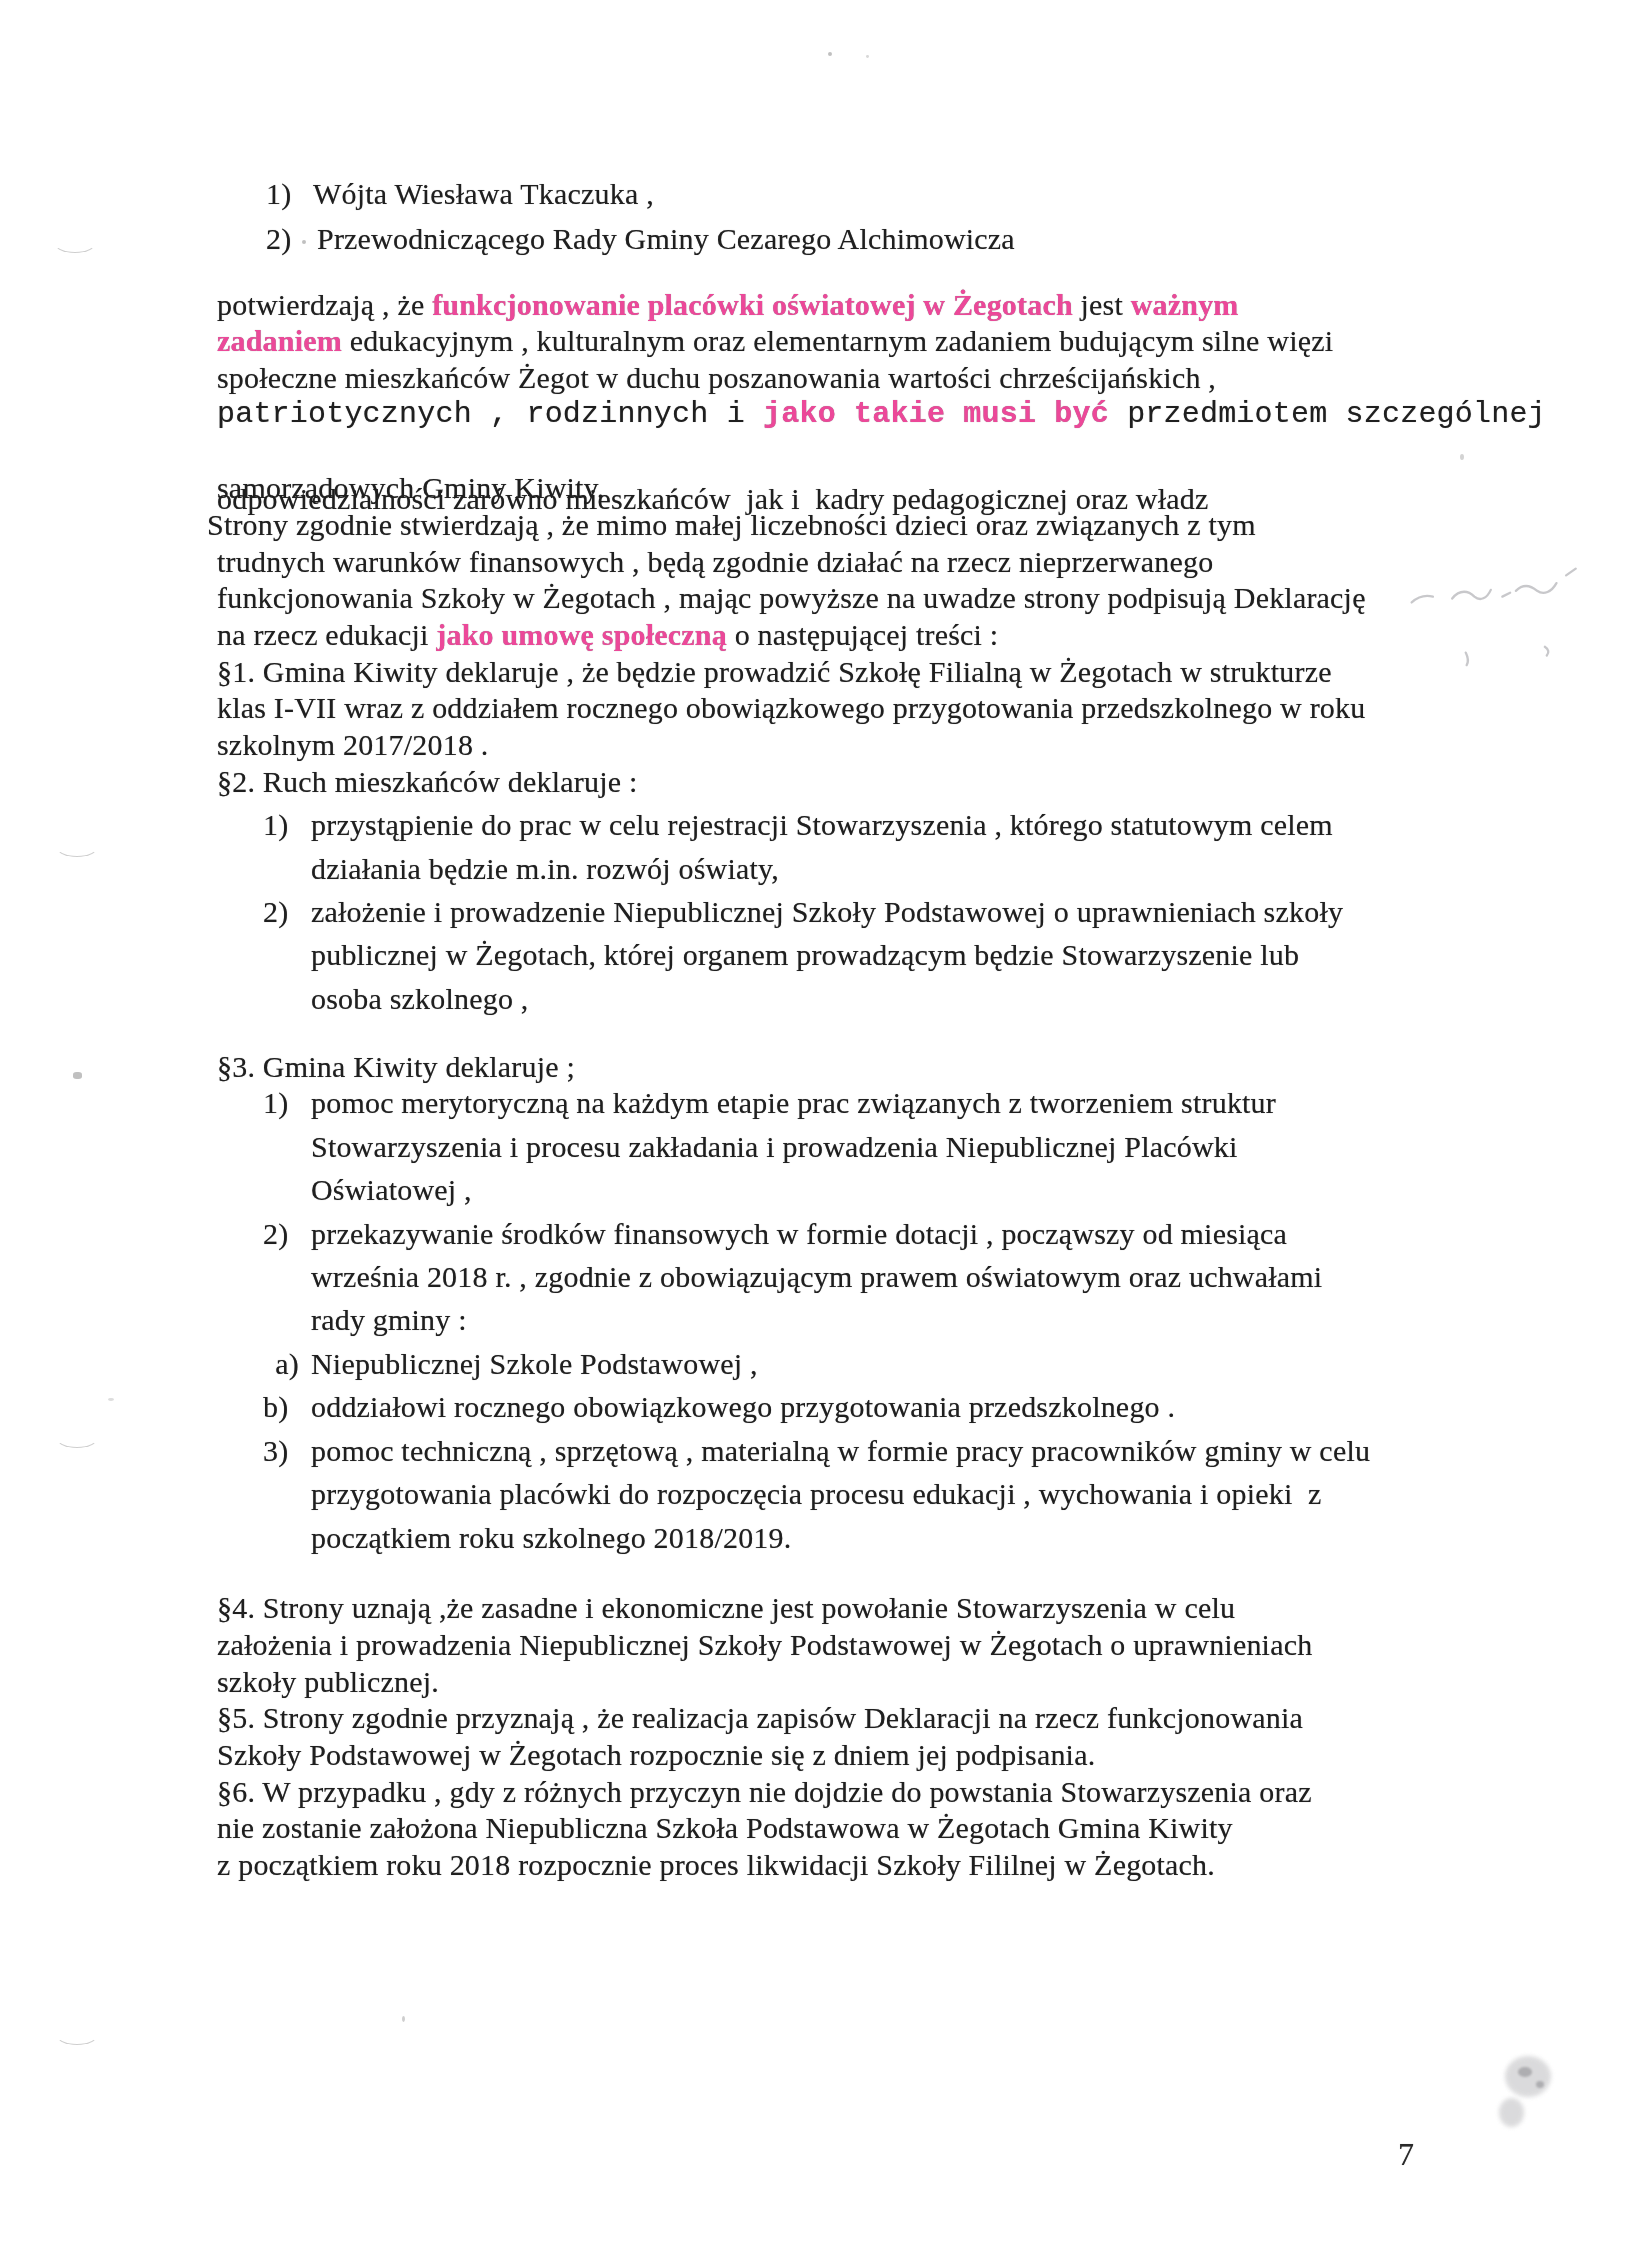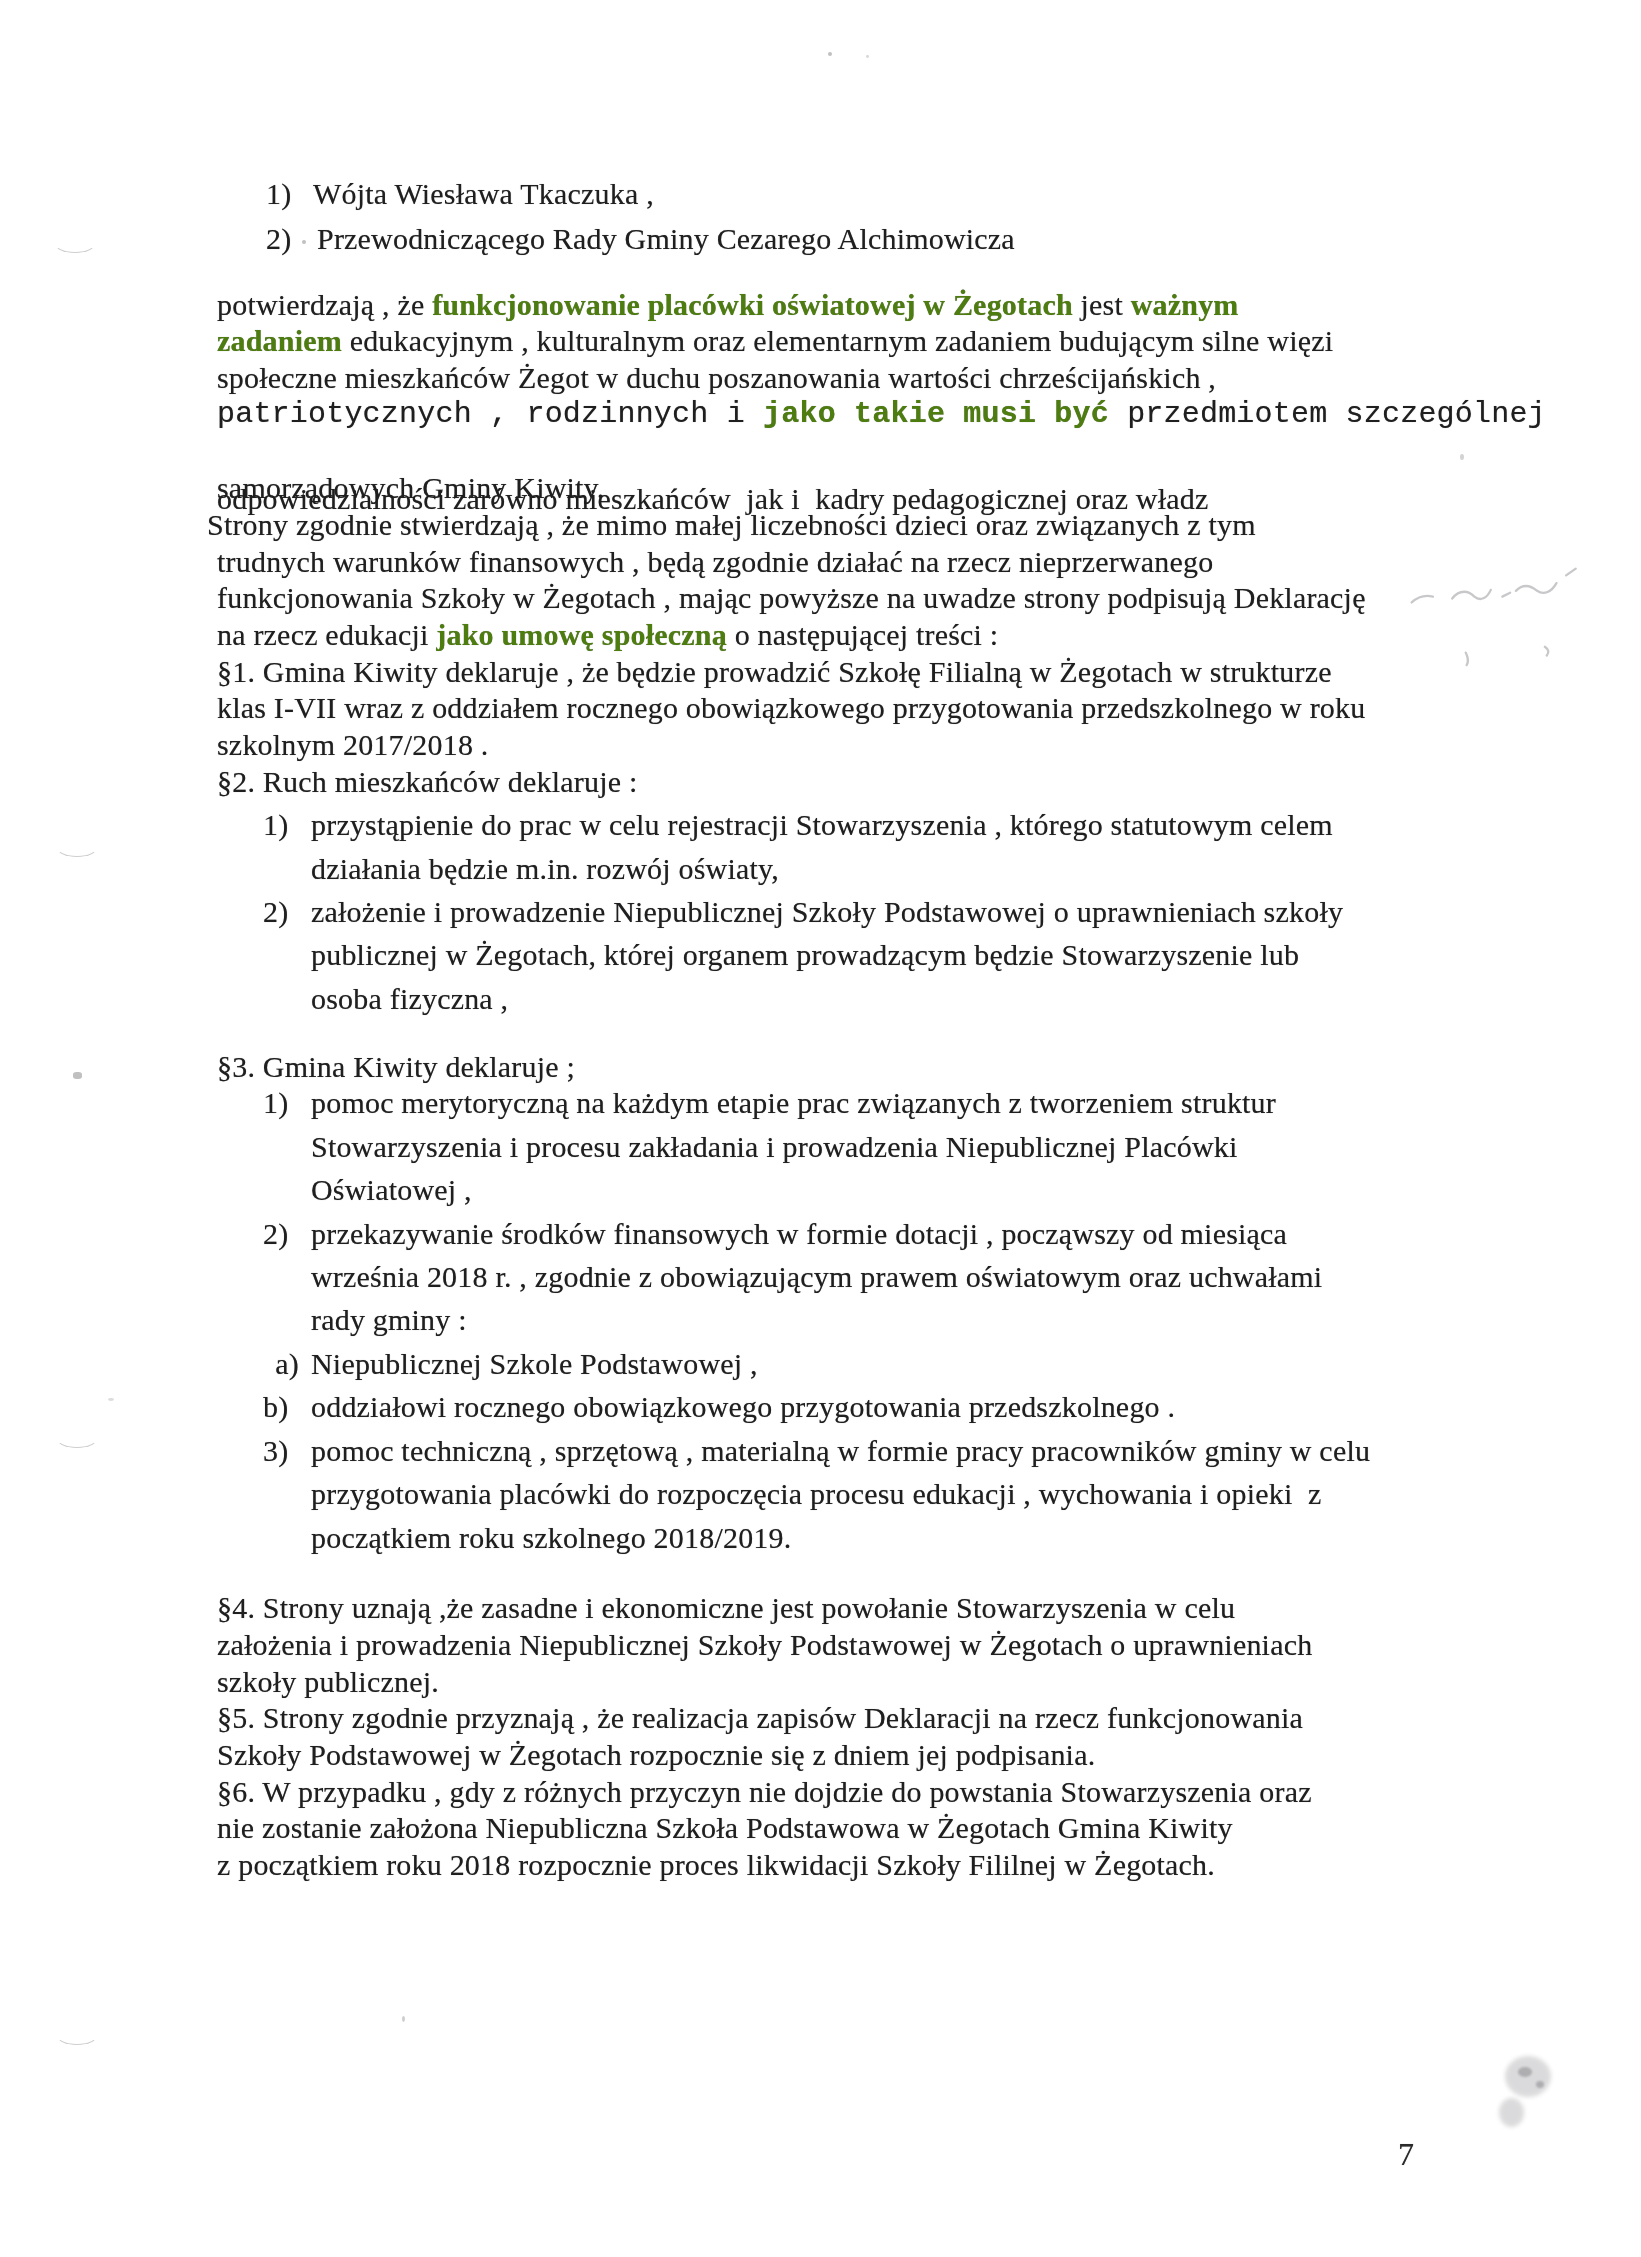--- a/index.html
+++ b/index.html
@@ -14,21 +14,21 @@
     color: #1f1f1f;
   }
   .line {
     position: absolute;
     white-space: pre;
     font-size: 30px;
     line-height: 1.1;
     letter-spacing: 0.2px;
     text-shadow: 0 0 0.7px rgba(20,20,20,0.55);
   }
-  .line .b { font-weight: 700; color: #4d7c0f; }
+  .line .b { font-weight: 700; color: #ec4899; }
   .line .marker { display: inline-block; }
   .sig-label {
     position: absolute;
     white-space: pre;
     font-size: 30px;
     letter-spacing: 0.2px;
     text-shadow: 0 0 0.7px rgba(20,20,20,0.55);
   }
   .page-number {
     position: absolute;
@@ -91,21 +91,21 @@
       <div class="line" style="left: 217px; top: 581px;"><span>funkcjonowania Szkoły w Żegotach , mając powyższe na uwadze strony podpisują Deklarację</span></div>
       <div class="line" style="left: 217px; top: 618px;"><span>na rzecz edukacji </span><span class="b">jako umowę społeczną</span><span> o następującej treści :</span></div>
       <div class="line" style="left: 217px; top: 655px;"><span>§1. Gmina Kiwity deklaruje , że będzie prowadzić Szkołę Filialną w Żegotach w strukturze</span></div>
       <div class="line" style="left: 217px; top: 691px;"><span>klas I-VII wraz z oddziałem rocznego obowiązkowego przygotowania przedszkolnego w roku</span></div>
       <div class="line" style="left: 217px; top: 728px;"><span>szkolnym 2017/2018 .</span></div>
       <div class="line" style="left: 217px; top: 765px;"><span>§2. Ruch mieszkańców deklaruje :</span></div>
       <div class="line" style="left: 263px; top: 808px;"><span class="marker" style="width: 48px;">1)</span><span>przystąpienie do prac w celu rejestracji Stowarzyszenia , którego statutowym celem</span></div>
       <div class="line" style="left: 311px; top: 852px;"><span>działania będzie m.in. rozwój oświaty,</span></div>
       <div class="line" style="left: 263px; top: 895px;"><span class="marker" style="width: 48px;">2)</span><span>założenie i prowadzenie Niepublicznej Szkoły Podstawowej o uprawnieniach szkoły</span></div>
       <div class="line" style="left: 311px; top: 938px;"><span>publicznej w Żegotach, której organem prowadzącym będzie Stowarzyszenie lub</span></div>
-      <div class="line" style="left: 311px; top: 982px;"><span>osoba fizyczna ,</span></div>
+      <div class="line" style="left: 311px; top: 982px;"><span>osoba szkolnego ,</span></div>
       <div class="line" style="left: 217px; top: 1050px;"><span>§3. Gmina Kiwity deklaruje ;</span></div>
       <div class="line" style="left: 263px; top: 1086px;"><span class="marker" style="width: 48px;">1)</span><span>pomoc merytoryczną na każdym etapie prac związanych z tworzeniem struktur</span></div>
       <div class="line" style="left: 311px; top: 1130px;"><span>Stowarzyszenia i procesu zakładania i prowadzenia Niepublicznej Placówki</span></div>
       <div class="line" style="left: 311px; top: 1173px;"><span>Oświatowej ,</span></div>
       <div class="line" style="left: 263px; top: 1217px;"><span class="marker" style="width: 48px;">2)</span><span>przekazywanie środków finansowych w formie dotacji , począwszy od miesiąca</span></div>
       <div class="line" style="left: 311px; top: 1260px;"><span>września 2018 r. , zgodnie z obowiązującym prawem oświatowym oraz uchwałami</span></div>
       <div class="line" style="left: 311px; top: 1303px;"><span>rady gminy :</span></div>
       <div class="line" style="left: 263px; top: 1347px; text-align: center;"><span class="marker" style="width: 48px;">a)</span><span>Niepublicznej Szkole Podstawowej ,</span></div>
       <div class="line" style="left: 263px; top: 1390px;"><span class="marker" style="width: 48px;">b)</span><span>oddziałowi rocznego obowiązkowego przygotowania przedszkolnego .</span></div>
       <div class="line" style="left: 263px; top: 1434px;"><span class="marker" style="width: 48px;">3)</span><span>pomoc techniczną , sprzętową , materialną w formie pracy pracowników gminy w celu</span></div>

